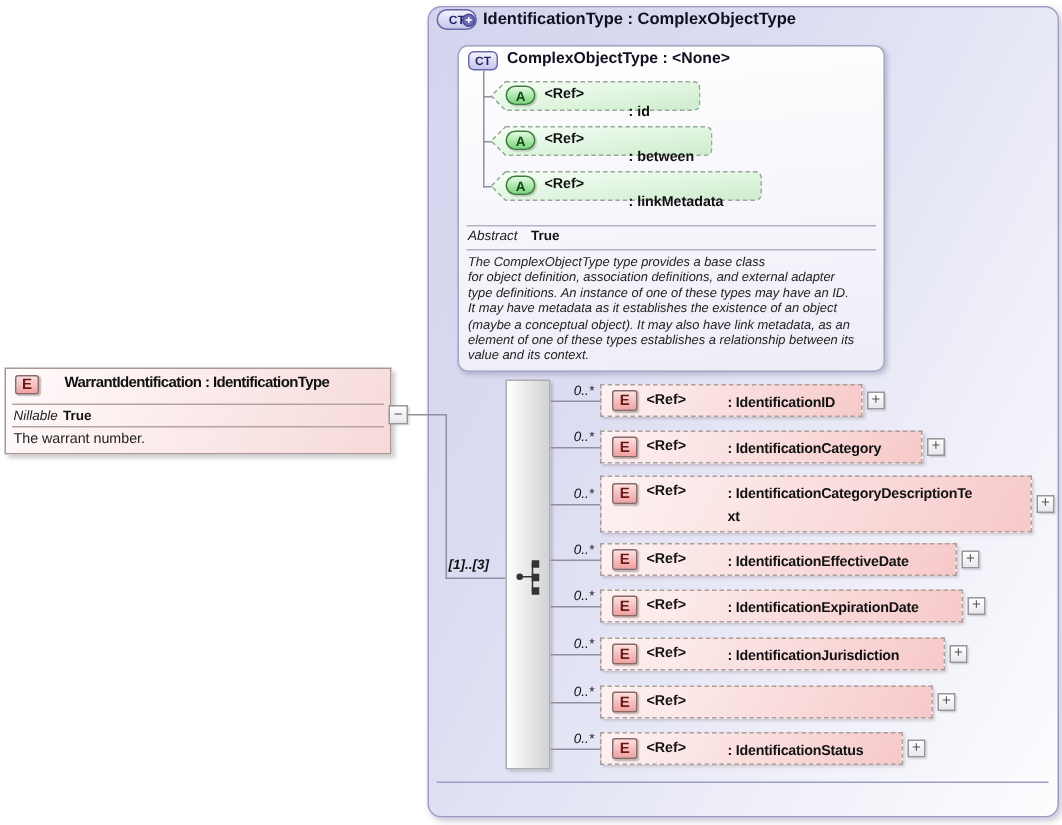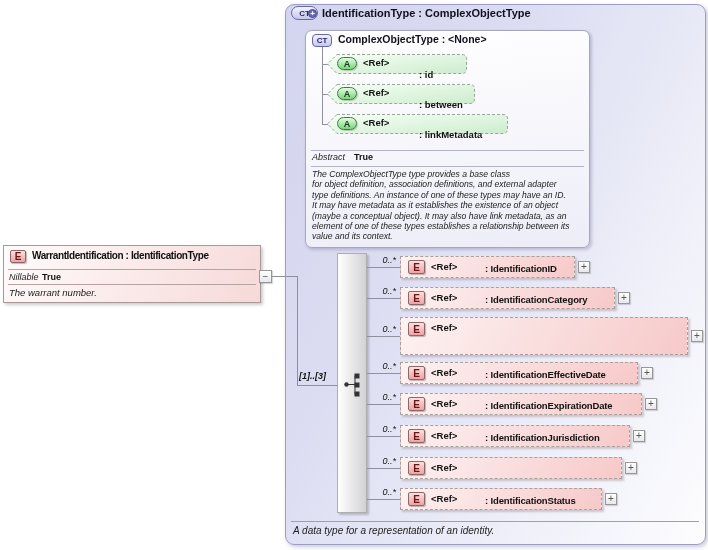--- a/index.html
+++ b/index.html
@@ -34,25 +34,25 @@
              border-radius:2px; box-shadow:1px 1px 1px rgba(0,0,0,.25); }
   .badge-a { position:absolute; width:20px; height:13px; border:1px solid #3f7a3f; border-radius:7px;
              background:linear-gradient(#e3fbe3,#79d579); color:#14431a;
              font-weight:bold; font-size:9px; text-align:center; line-height:12px;
              box-shadow:1px 1px 1px rgba(0,0,0,.2); }
 
   
   .elem-main { position:absolute; left:3px; top:245px; width:258px; height:58px;
                border:1px solid #a89898; background:linear-gradient(120deg,#fffbfb,#f7d9d9);
                box-shadow:2px 2px 3px rgba(0,0,0,.2); }
-  .elem-main .title { position:absolute; left:28px; top:4px; font-weight:bold; font-size:10px;
+  .elem-main .title { position:absolute; left:39px; top:4px; font-weight:bold; font-size:10px;
                       letter-spacing:-0.4px; color:#101010; }
   .prop-label { font-style:italic; font-size:9px; color:#222; }
   .prop-value { font-weight:bold; font-size:9px; color:#111; }
-  .desc-text  { font-style:italic; font-size:9.5px; color:#222;text-align:right; }
+  .desc-text  { font-size:9.5px; color:#222;text-align:right; }
   .innersep { position:absolute; height:1px; background:#b5a3a3; }
 
   
   .toggle { position:absolute; width:13px; height:13px; border:1px solid #979797;
             background:linear-gradient(#ffffff,#e7e7ee); color:#555; font-size:10px;
             line-height:11px; text-align:center; box-shadow:1px 1px 1px rgba(0,0,0,.15); }
   .toggle.sm { width:12px; height:12px; line-height:10px; }
 
   
   .base-box { position:absolute; left:305px; top:30px; width:285px; height:218px;
@@ -201,20 +201,22 @@
     <span class="ref">&lt;Ref&gt;</span>
     <span class="name">: IdentificationCategory</span>
   </div>
   <div class="toggle sm" style="left:618px; top:292px;">+</div>
 
   <div class="hline" style="left:367px; top:336px; width:33px;"></div>
   <div class="card-label" style="left:370px; top:324px; width:26px;">0..*</div>
   <div class="row" style="left:400px; top:317px; width:288px; height:38px;">
     <span class="badge-e" style="left:7px; top:4px;">E</span>
     <span class="ref">&lt;Ref&gt;</span>
+    <span class="name">: IdentificationCategoryDescriptionTe
+xt</span>
   </div>
   <div class="toggle sm" style="left:691px; top:330px;">+</div>
 
   <div class="hline" style="left:367px; top:373px; width:33px;"></div>
   <div class="card-label" style="left:370px; top:361px; width:26px;">0..*</div>
   <div class="row" style="left:400px; top:362px; width:238px; height:22px;">
     <span class="badge-e" style="left:7px; top:3px;">E</span>
     <span class="ref">&lt;Ref&gt;</span>
     <span class="name">: IdentificationEffectiveDate</span>
   </div>
@@ -249,15 +251,14 @@
   <div class="hline" style="left:367px; top:499px; width:33px;"></div>
   <div class="card-label" style="left:370px; top:487px; width:26px;">0..*</div>
   <div class="row" style="left:400px; top:488px; width:202px; height:22px;">
     <span class="badge-e" style="left:7px; top:3px;">E</span>
     <span class="ref">&lt;Ref&gt;</span>
     <span class="name">: IdentificationStatus</span>
   </div>
   <div class="toggle sm" style="left:605px; top:493px;">+</div>
 
   <div class="footer-sep"></div>
-  <div class="footer-text">A data type for a representation of an identity.</div>
 
 </div>
 
 </body></html>

